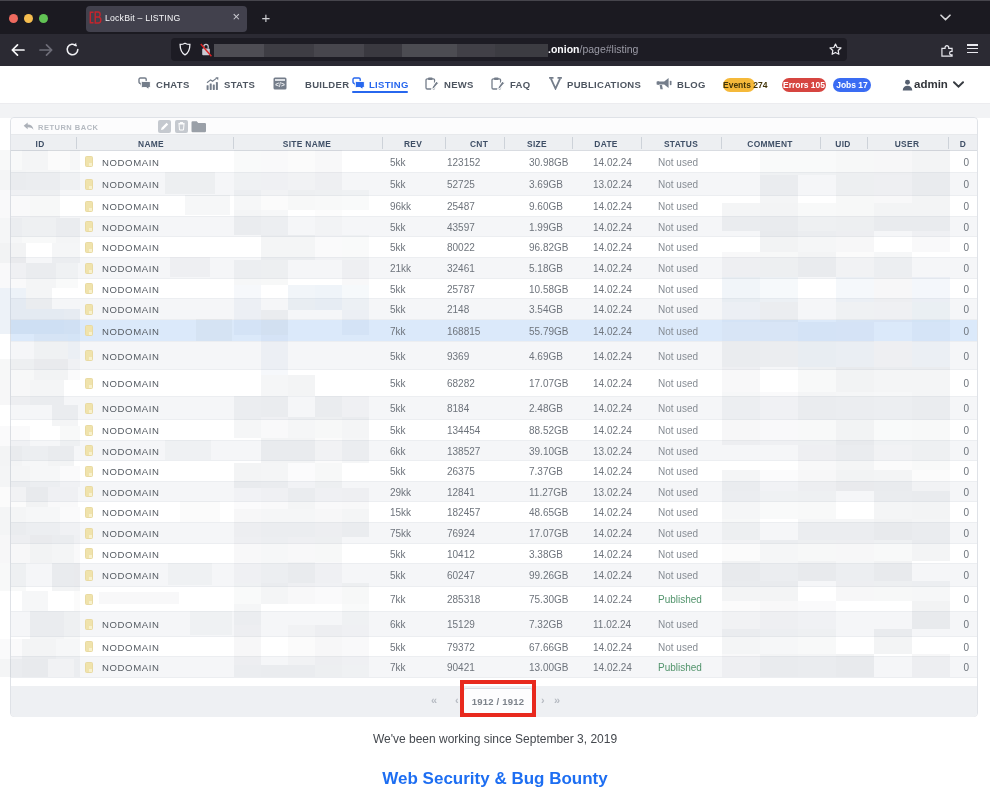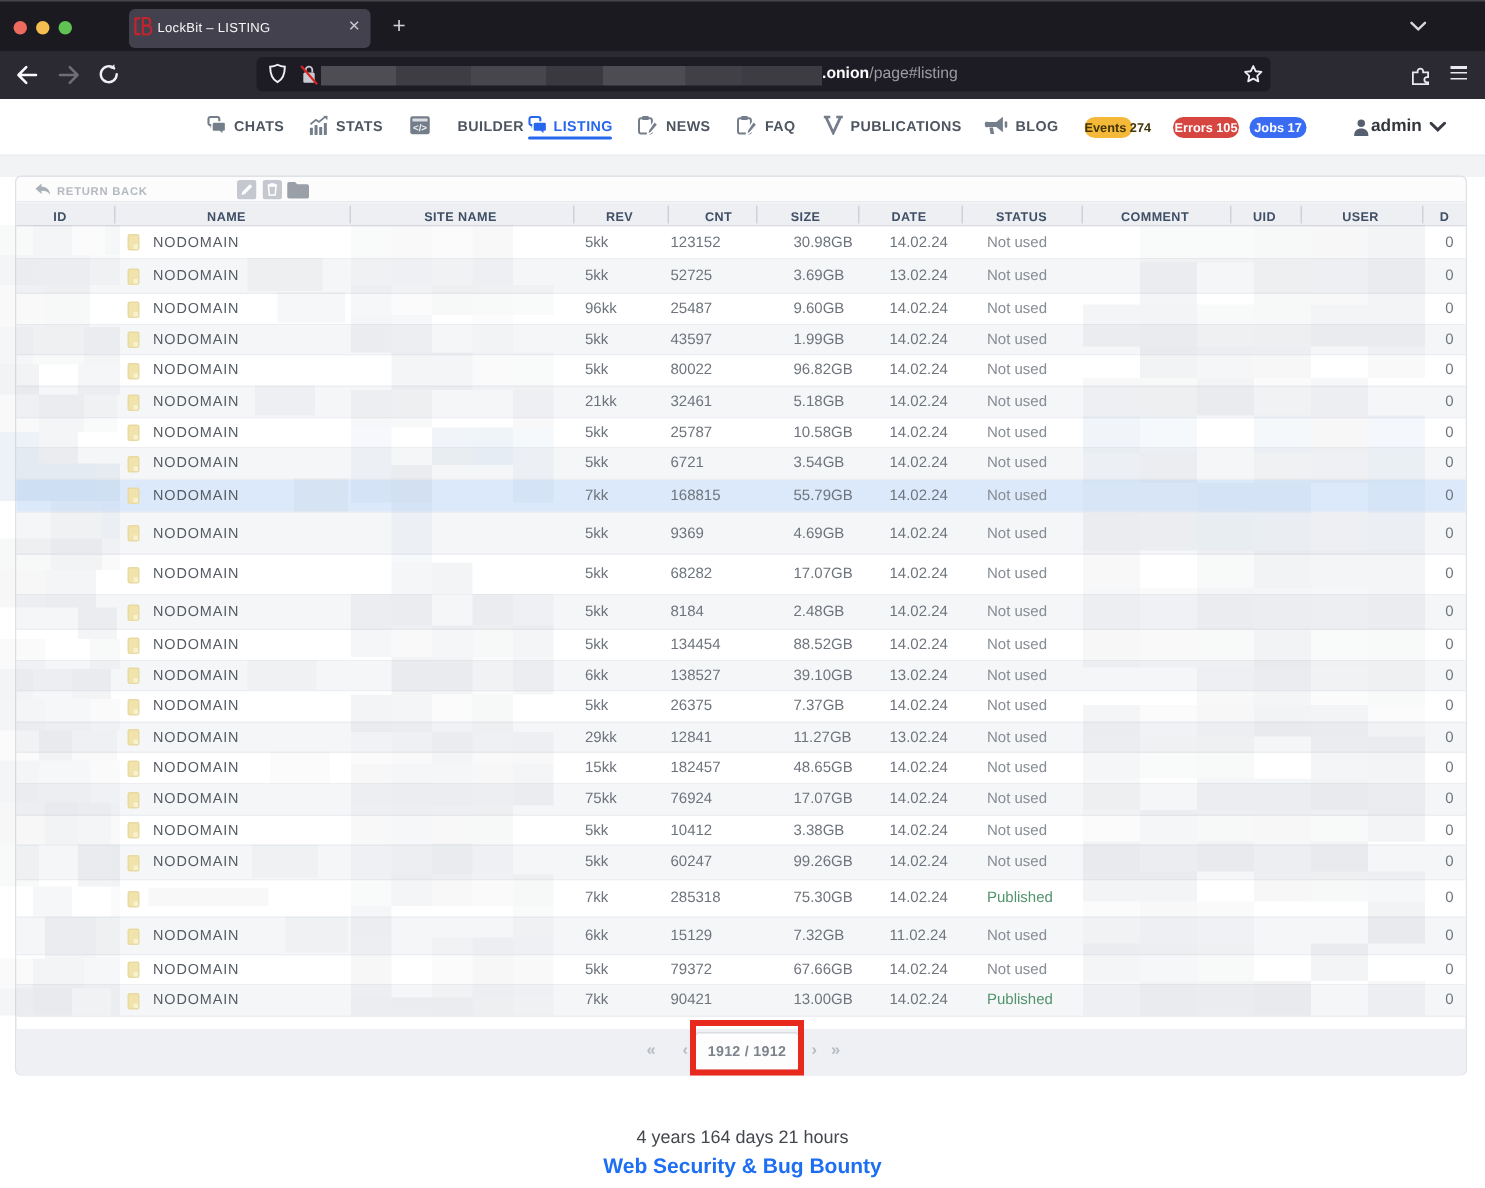--- a/index.html
+++ b/index.html
@@ -356,21 +356,21 @@
           <span class="c cnt">25787</span>
           <span class="c siz">10.58GB</span>
           <span class="c dat">14.02.24</span>
           <span class="c st nu">Not used</span>
           <span class="c dz">0</span>
         </div>
         <div class="row alt" style="top:148px;height:21px">
           <span class="fold"></span>
           <span class="nm">NODOMAIN</span>
           <span class="c rev">5kk</span>
-          <span class="c cnt">6721</span>
+          <span class="c cnt">2148</span>
           <span class="c siz">3.54GB</span>
           <span class="c dat">14.02.24</span>
           <span class="c st nu">Not used</span>
           <span class="c dz">0</span>
         </div>
         <div class="row sel" style="top:169px;height:22px">
           <span class="fold"></span>
           <span class="nm">NODOMAIN</span>
           <span class="c rev">7kk</span>
           <span class="c cnt">168815</span>
@@ -795,16 +795,16 @@
 <i style="left:760px;top:629px;width:38px;height:25px;background:rgba(112,124,136,0.063)"></i>
 <i style="left:798px;top:629px;width:38px;height:25px;background:rgba(112,124,136,0.047)"></i>
 <i style="left:874px;top:629px;width:38px;height:25px;background:rgba(112,124,136,0.083)"></i>
 <i style="left:722px;top:654px;width:38px;height:23px;background:rgba(112,124,136,0.050)"></i>
 <i style="left:760px;top:654px;width:38px;height:23px;background:rgba(112,124,136,0.085)"></i>
 <i style="left:798px;top:654px;width:38px;height:23px;background:rgba(112,124,136,0.074)"></i>
 <i style="left:836px;top:654px;width:38px;height:23px;background:rgba(112,124,136,0.091)"></i>
 <i style="left:912px;top:654px;width:38px;height:23px;background:rgba(112,124,136,0.058)"></i>
 <i style="left:99px;top:592px;width:80px;height:12px;background:rgba(112,124,136,0.050)"></i>
 
-<div class="ft" style="top:751px;font-size:12px;color:#44484e">4 years 164 days 21 hours</div>
-<div class="ft" style="top:769px;font-size:14px;font-weight:bold;color:#1d6ef2">Web Security &amp; Bug Bounty</div>
+<div class="ft" style="top:732px;font-size:12px;color:#44484e">We've been working since September 3, 2019</div>
+<div class="ft" style="top:769px;font-size:17px;font-weight:bold;color:#1d6ef2">Web Security &amp; Bug Bounty</div>
 
 </div>
 
 </body></html>

